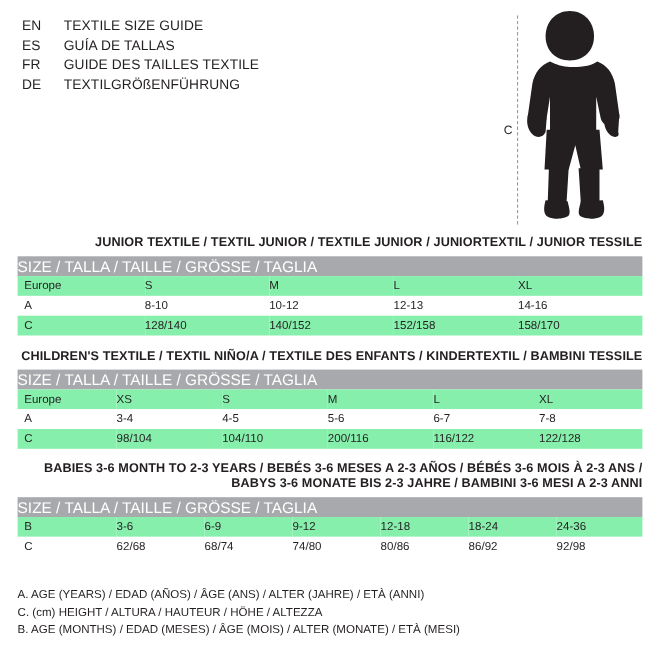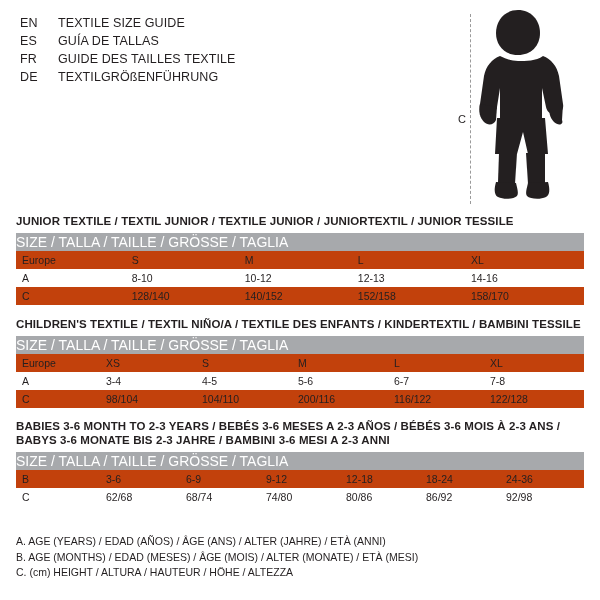--- a/index.html
+++ b/index.html
@@ -80,20 +80,21 @@
     left: 16px;
     width: 568px;
   }
   .section-title {
     font-size: 11.5px;
     font-weight: bold;
     color: #231f20;
     margin-bottom: 5px;
     letter-spacing: 0.1px;
     line-height: 14px;
+    text-align: right;
   }
   table.size-table {
     border-collapse: collapse;
     width: 568px;
     table-layout: fixed;
     font-size: 10.5px;
   }
   table.size-table td,
   table.size-table th {
     padding: 0;
@@ -104,21 +105,21 @@
     vertical-align: middle;
   }
   .hdr-row td {
     background: #a7a9ac;
     color: #ffffff;
     font-size: 14px;
     font-weight: normal;
     padding-left: 6px;
   }
   .band-light td {
-    background: #c2410c;
+    background: #86efac;
     padding-left: 6px;
   }
   .band-white td {
     background: #ffffff;
     padding-left: 6px;
   }
   .band-light td.lbl,
   .band-white td.lbl {
     padding-left: 6px;
   }
@@ -303,17 +304,17 @@
           <td>80/86</td>
           <td>86/92</td>
           <td>92/98</td>
         </tr>
       </tbody>
     </table>
   </div>
 
   <div class="footnotes">
     <div>A. AGE (YEARS) / EDAD (AÑOS) / ÂGE (ANS) / ALTER (JAHRE) / ETÀ (ANNI)</div>
+    <div>C. (cm) HEIGHT / ALTURA / HAUTEUR / HÖHE / ALTEZZA</div>
     <div>B. AGE (MONTHS) / EDAD (MESES) / ÂGE (MOIS) / ALTER (MONATE) / ETÀ (MESI)</div>
-    <div>C. (cm) HEIGHT / ALTURA / HAUTEUR / HÖHE / ALTEZZA</div>
   </div>
 
 </div>
 
 </body></html>

